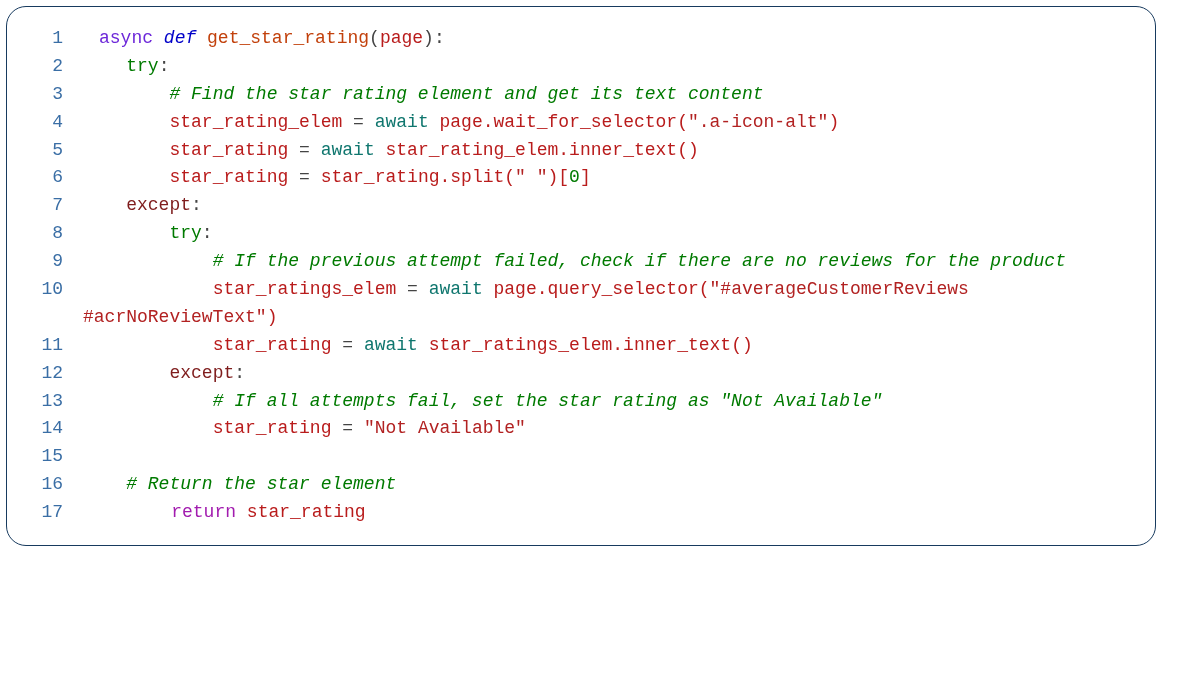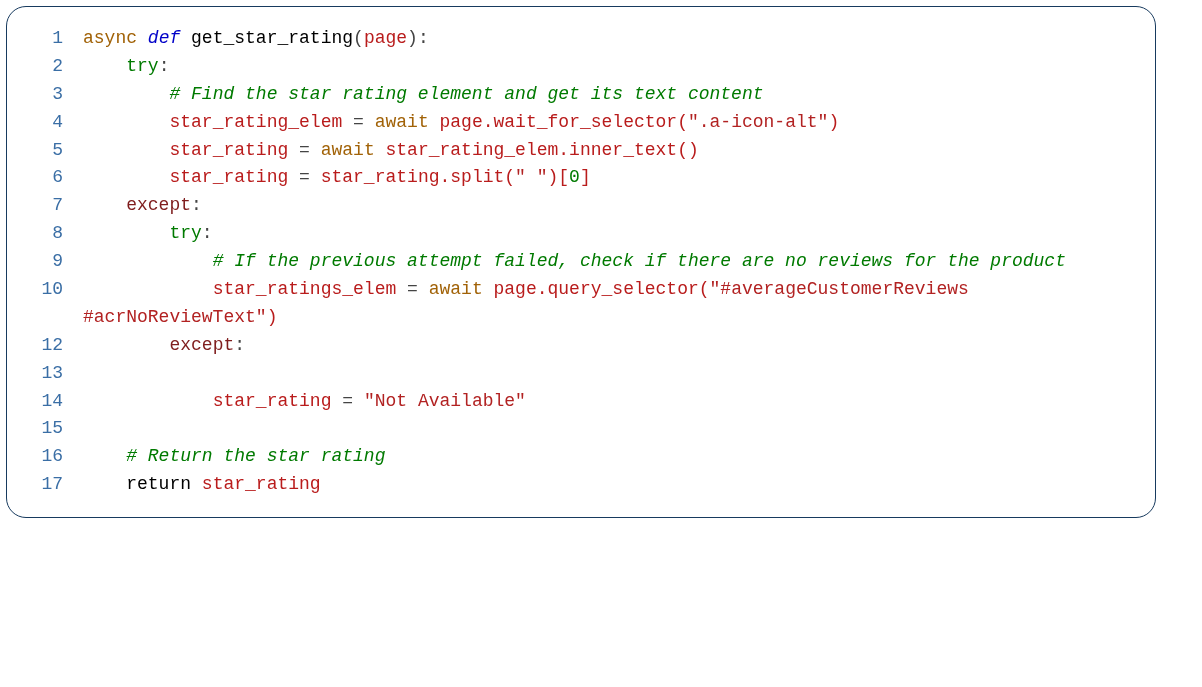--- a/index.html
+++ b/index.html
@@ -29,27 +29,27 @@
     flex-shrink: 0;
     padding-right: 20px;
     user-select: none;
   }
   .code {
     white-space: pre-wrap;
     word-break: break-word;
     flex: 1;
     color: #222;
   }
-  .kw-async   { color: #a16207; }
+  .kw-async   { color: #6d28d9; margin-left: 16px; }
   .kw-def     { color: #0000c8; font-style: italic; }
   .kw-try     { color: #007a00; }
   .kw-except  { color: #7f1d1d; text-align: right; }
-  .kw-return  { color: #000000; }
-  .kw-await   { color: #a16207; }
-  .fn-name    { color: #000000; }
+  .kw-return  { color: #a21caf; margin-left: 45px; }
+  .kw-await   { color: #0f766e; }
+  .fn-name    { color: #c2410c; }
   .comment    { color: #007a00; font-style: italic; }
   .string     { color: #b22222; }
   .num        { color: #007a00; }
   .punct      { color: #444; }
   .nm         { color: #b91c1c; }
 </style>
 </head>
 <body>
 
 <div class="code-container" id="code-block">
@@ -87,36 +87,40 @@
     </div>
     <div class="code-line">
       <div class="gutter">9</div>
       <div class="code"><span class="nm">            </span><span class="comment"># If the previous attempt failed, check if there are no reviews for the product</span></div>
     </div>
     <div class="code-line">
       <div class="gutter">10</div>
       <div class="code"><span class="nm">            star_ratings_elem </span><span class="punct">=</span><span class="nm"> </span><span class="kw-await">await</span><span class="nm"> page.query_selector(</span><span class="string">"#averageCustomerReviews #acrNoReviewText"</span><span class="nm">)</span></div>
     </div>
     <div class="code-line">
+      <div class="gutter">11</div>
+      <div class="code"><span class="nm">            star_rating </span><span class="punct">=</span><span class="nm"> </span><span class="kw-await">await</span><span class="nm"> star_ratings_elem.inner_text()</span></div>
+    </div>
+    <div class="code-line">
       <div class="gutter">12</div>
       <div class="code"><span class="nm">        </span><span class="kw-except">except</span><span class="punct">:</span></div>
     </div>
     <div class="code-line">
       <div class="gutter">13</div>
-      <div class="code"><span class="nm">            </span></div>
+      <div class="code"><span class="nm">            </span><span class="comment"># If all attempts fail, set the star rating as "Not Available"</span></div>
     </div>
     <div class="code-line">
       <div class="gutter">14</div>
       <div class="code"><span class="nm">            star_rating </span><span class="punct">=</span><span class="nm"> </span><span class="string">"Not Available"</span></div>
     </div>
     <div class="code-line">
       <div class="gutter">15</div>
       <div class="code">&nbsp;</div>
     </div>
     <div class="code-line">
       <div class="gutter">16</div>
-      <div class="code"><span class="nm">    </span><span class="comment"># Return the star rating</span></div>
+      <div class="code"><span class="nm">    </span><span class="comment"># Return the star element</span></div>
     </div>
     <div class="code-line">
       <div class="gutter">17</div>
       <div class="code"><span class="nm">    </span><span class="kw-return">return</span><span class="nm"> star_rating</span></div>
     </div>
   </div>
 
 </body></html>

